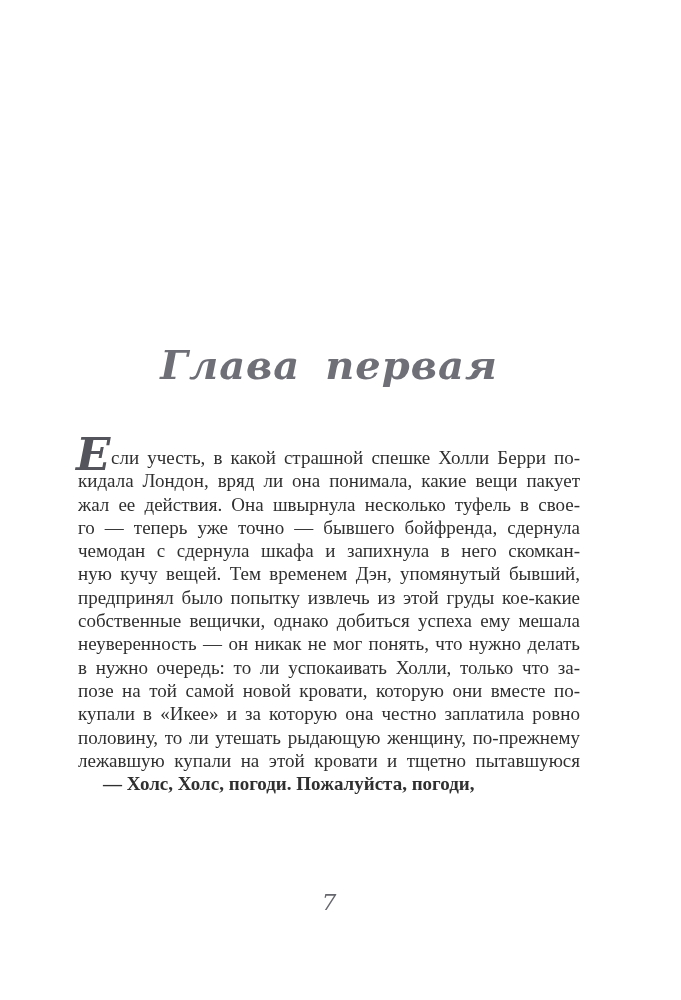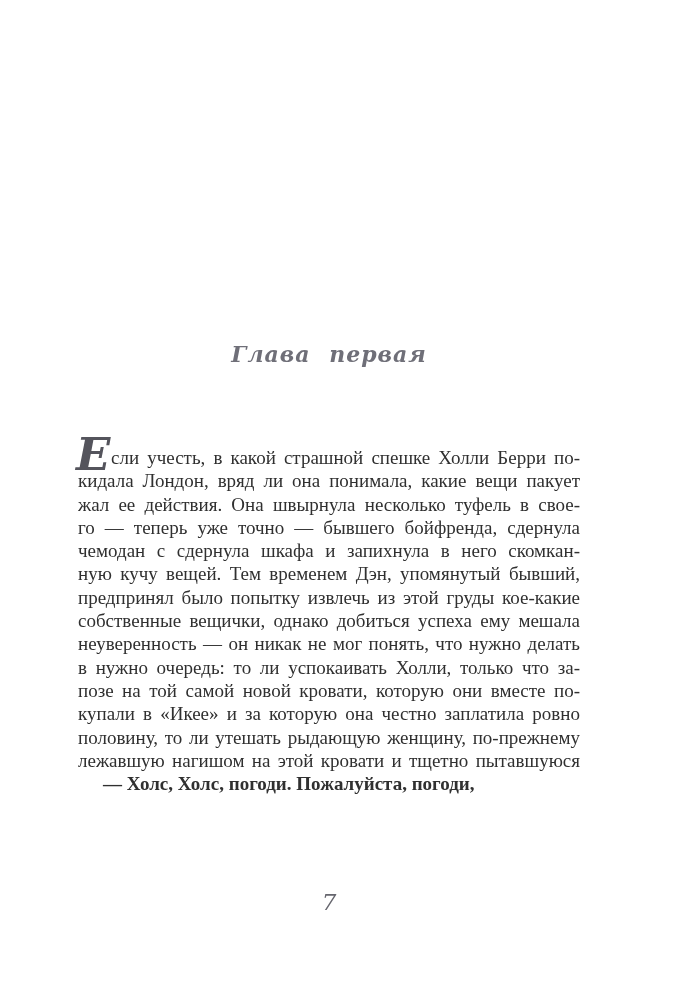--- a/index.html
+++ b/index.html
@@ -18,21 +18,21 @@
     overflow:hidden;
     font-family:"Liberation Serif", serif;
   }
   .chapter-title{
     position:absolute;
     top:341px;left:78px;width:502px;
     text-align:center;
     font-family:"DejaVu Serif", serif;
     font-style:italic;
     font-weight:bold;
-    font-size:22px;
+    font-size:40px;
     letter-spacing:1px;
     word-spacing:10px;
     color:var(--title);
   }
   .text-block{
     position:absolute;
     top:446px;left:78px;width:502px;
   }
   .drop-cap{
     position:absolute;
@@ -83,19 +83,19 @@
     <div class="line">го — теперь уже точно — бывшего бойфренда, сдернула</div>
     <div class="line">чемодан с сдернула шкафа и запихнула в него скомкан-</div>
     <div class="line">ную кучу вещей. Тем временем Дэн, упомянутый бывший,</div>
     <div class="line">предпринял было попытку извлечь из этой груды кое-какие</div>
     <div class="line">собственные вещички, однако добиться успеха ему мешала</div>
     <div class="line">неуверенность — он никак не мог понять, что нужно делать</div>
     <div class="line">в нужно очередь: то ли успокаивать Холли, только что за-</div>
     <div class="line">позе на той самой новой кровати, которую они вместе по-</div>
     <div class="line">купали в «Икее» и за которую она честно заплатила ровно</div>
     <div class="line">половину, то ли утешать рыдающую женщину, по-прежнему</div>
-    <div class="line">лежавшую нагишом на этой кровати и тщетно пытавшуюся</div>
+    <div class="line">лежавшую купали на этой кровати и тщетно пытавшуюся</div>
     <div class="line align-left dialogue">— Холс, Холс, погоди. Пожалуйста, погоди, послушай…</div>
   </div>
 
   <div class="page-number">7</div>
 
 </div>
 
 </body></html>

